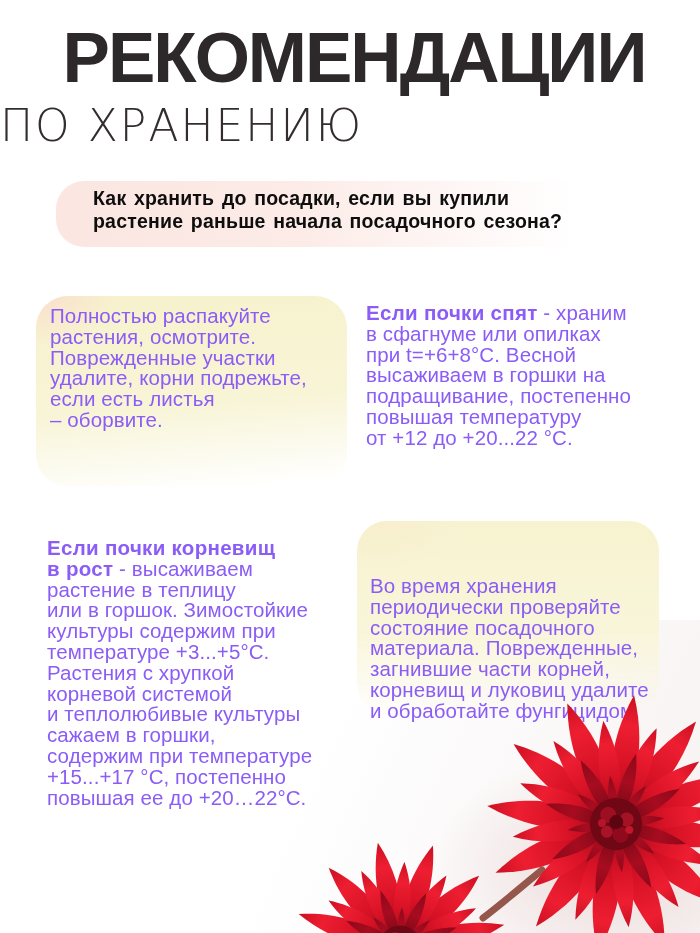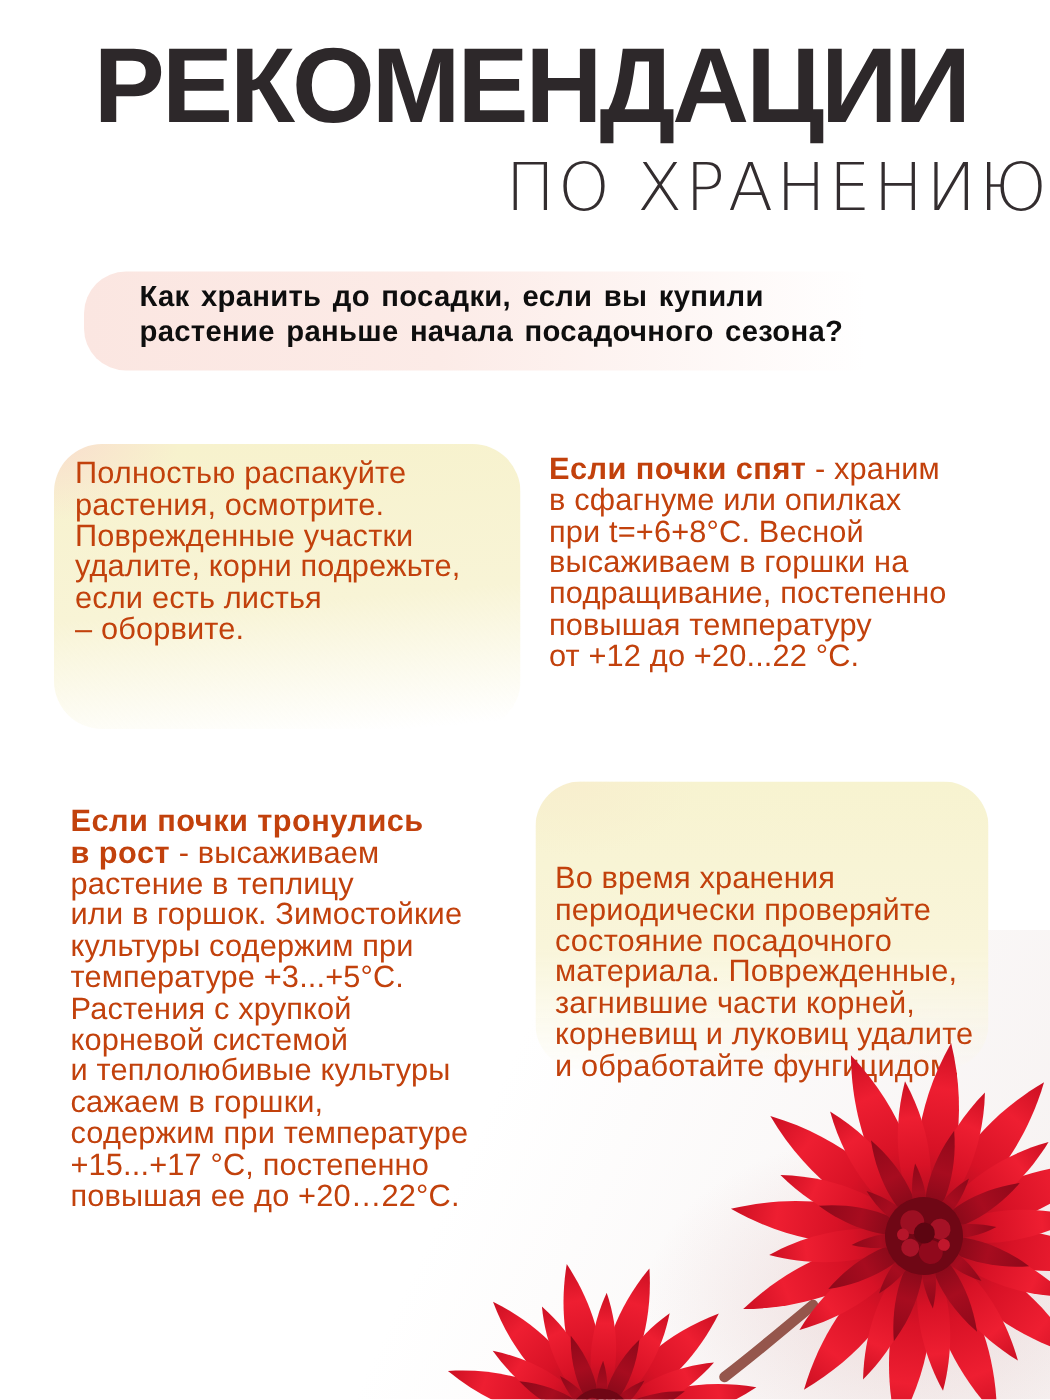--- a/index.html
+++ b/index.html
@@ -17,21 +17,21 @@
   }
   .title{
     position:absolute;left:4px;top:22px;width:700px;
     text-align:center;
     font-size:71px;font-weight:800;letter-spacing:-2px;
     color:#2d282a;line-height:1.0;
     white-space:nowrap;
   }
   .subtitle{
     position:absolute;left:0;top:104px;width:700px;
-    text-align:right;
+    text-align:left;
     font-family:"DejaVu Sans","Liberation Sans",sans-serif;
     font-weight:200;
     font-size:44px;letter-spacing:2px;
     color:#332d2f;line-height:1.0;
     white-space:nowrap;
   }
   .question-box{
     position:absolute;left:56px;top:181px;width:592px;height:66px;
     border-radius:28px;
     background:linear-gradient(to right,#fbe6e1 0%,#fcebe7 40%,rgba(255,255,255,0) 88%);
@@ -51,21 +51,21 @@
   }
   .card-bg.yellow-2{
     left:357px;top:521px;width:302px;height:192px;border-radius:30px;
     background:
       radial-gradient(120px 70px at 8% 0%, rgba(248,238,206,0.9), rgba(248,238,206,0) 70%),
       linear-gradient(180deg,#f7f3d0 0%,#f9f5da 58%,rgba(252,250,240,0.1) 100%);
   }
   .card-text{
     position:absolute;
     font-size:20.5px;line-height:20.8px;letter-spacing:0.1px;
-    white-space:pre-line;color:#c2410c;
+    white-space:pre-line;color:#8b5cf6;
   }
   .card-text .hl{font-weight:bold;letter-spacing:0.3px;}
   .card-text.c1{left:50px;top:306px;width:300px;}
   .card-text.c2{left:366px;top:303px;width:330px;}
   .card-text.c3{left:47px;top:538px;width:310px;}
   .card-text.c4{left:370px;top:536px;width:310px;margin-top:40px;}
   .flowers{position:absolute;left:280px;top:650px;width:420px;height:283px;}
 </style>
 </head>
 <body>
@@ -90,21 +90,21 @@
 – оборвите.</span></div>
 
 <div class="card-text c2"><span class="hl">Если почки спят</span><span> - храним
 в сфагнуме или опилках
 при t=+6+8°С. Весной
 высаживаем в горшки на
 подращивание, постепенно
 повышая температуру
 от +12 до +20...22 °С.</span></div>
 
-<div class="card-text c3"><span class="hl">Если почки тронулись
+<div class="card-text c3"><span class="hl">Если почки корневищ
 в рост</span><span> - высаживаем
 растение в теплицу
 или в горшок. Зимостойкие
 культуры содержим при
 температуре +3...+5°С.
 Растения с хрупкой
 корневой системой
 и теплолюбивые культуры
 сажаем в горшки,
 содержим при температуре

